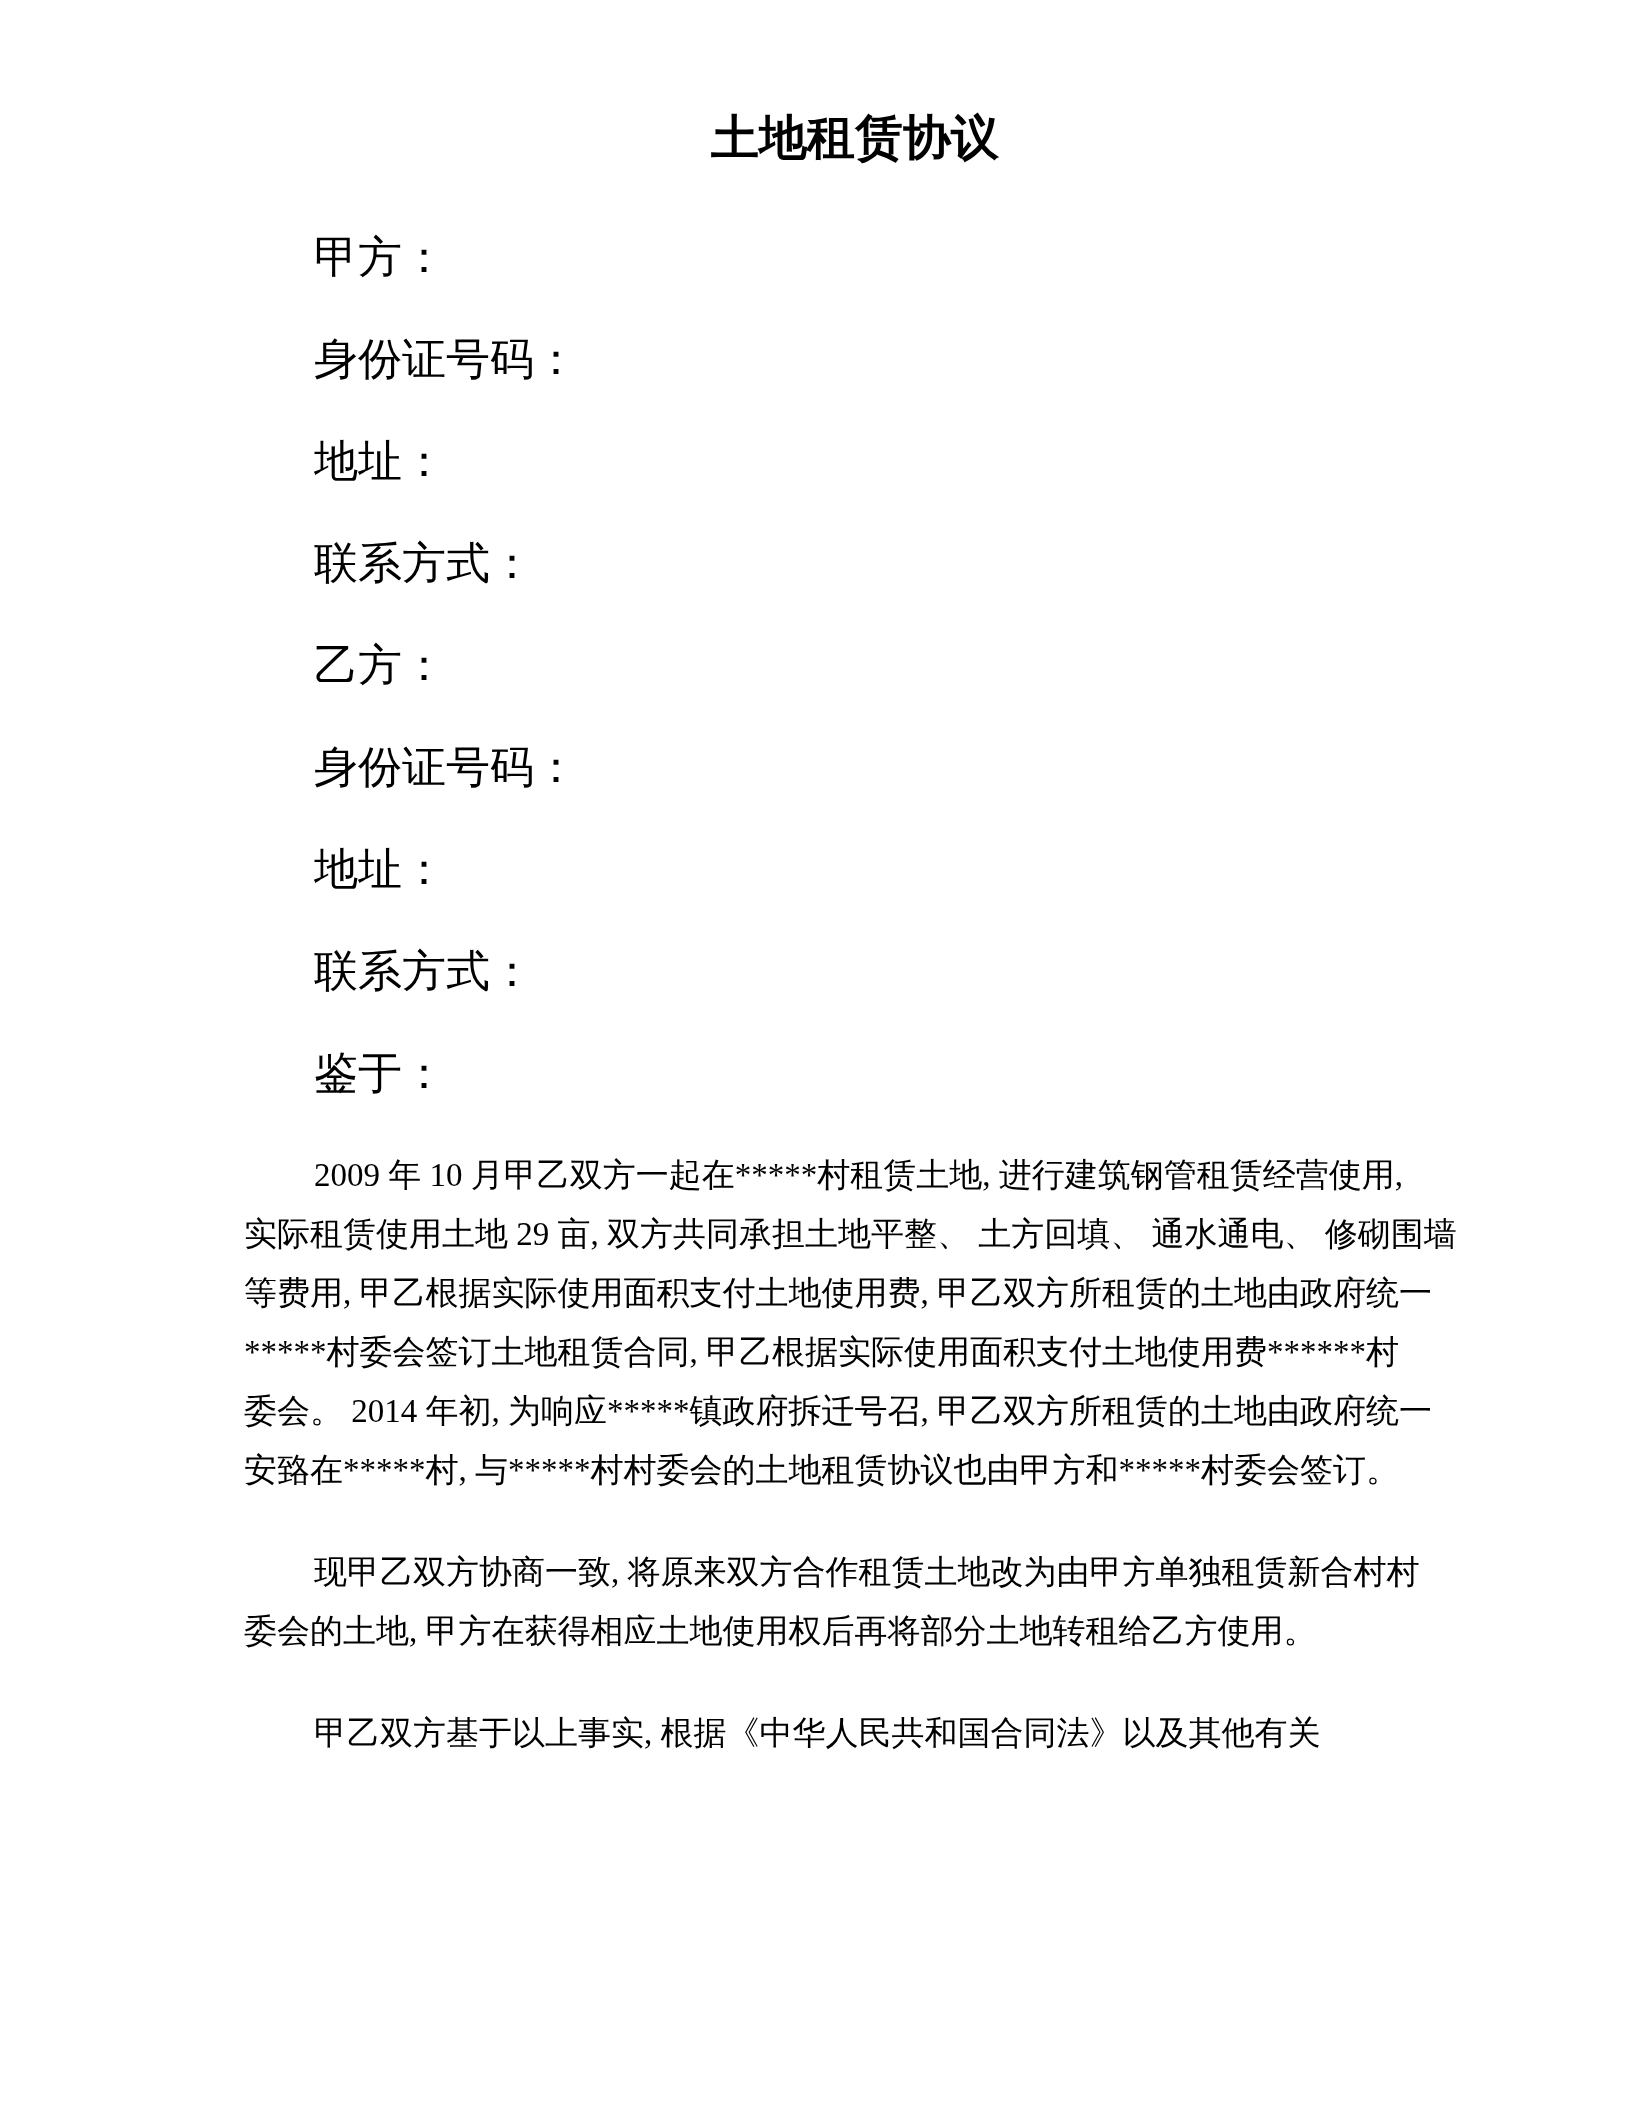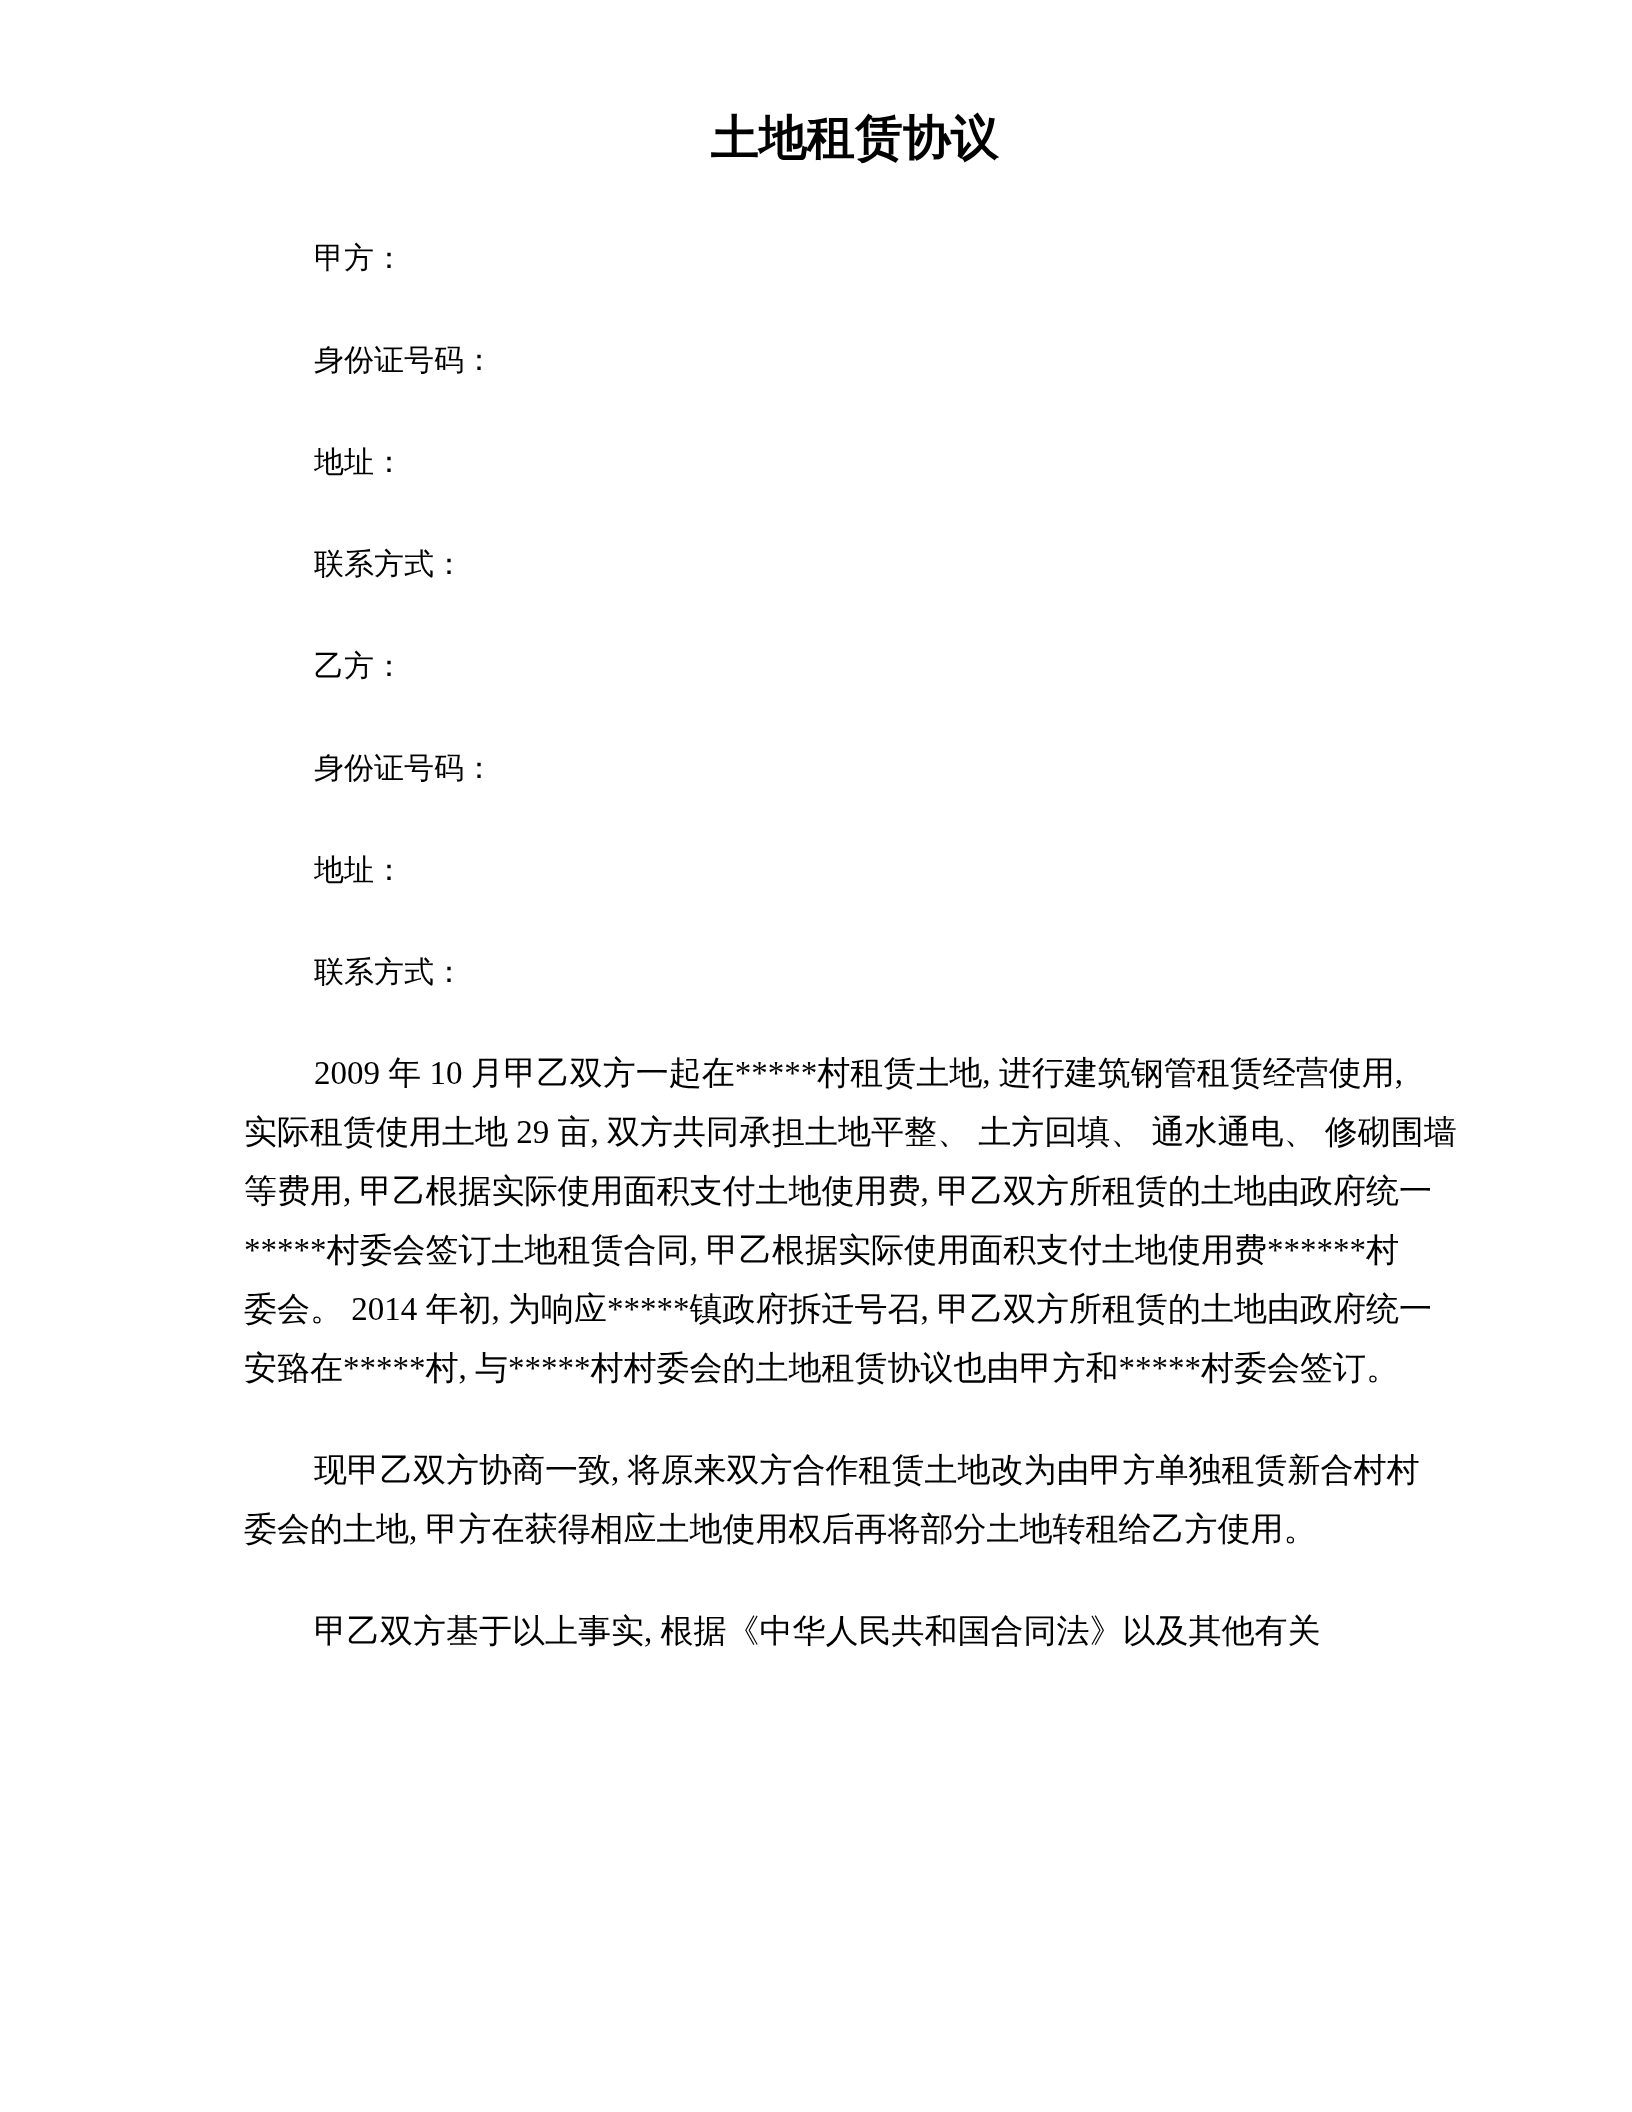--- a/index.html
+++ b/index.html
@@ -26,21 +26,21 @@
     text-align: center;
     position: relative;
     left: 33px;
     font-size: 48px;
     font-weight: bold;
     line-height: 92px;
     margin: 0 0 44px 0;
     white-space: pre;
   }
   .field-line {
-    font-size: 30px;
+    font-size: 44px;
     line-height: 59px;
     height: 59px;
     margin: 0 0 43px 0;
     text-indent: 70px;
     white-space: pre;
   }
   .para {
     margin: 0 0 43px 0;
   }
   .t-line {
@@ -70,20 +70,21 @@
   <div class="field-line">联系方式：</div>
 
   <div class="field-line">乙方：</div>
 
   <div class="field-line">身份证号码：</div>
 
   <div class="field-line">地址：</div>
 
   <div class="field-line">联系方式：</div>
 
+  <div class="field-line">鉴于：</div>
 
   <div class="para">
     <div class="t-line indent">2009 年 10 月甲乙双方一起在*****村租赁土地, 进行建筑钢管租赁经营使用,</div>
     <div class="t-line">实际租赁使用土地 29 亩, 双方共同承担土地平整、 土方回填、 通水通电、 修砌围墙</div>
     <div class="t-line">等费用, 甲乙根据实际使用面积支付土地使用费, 甲乙双方所租赁的土地由政府统一</div>
     <div class="t-line">*****村委会签订土地租赁合同, 甲乙根据实际使用面积支付土地使用费******村</div>
     <div class="t-line">委会。 2014 年初, 为响应*****镇政府拆迁号召, 甲乙双方所租赁的土地由政府统一</div>
     <div class="t-line">安臵在*****村, 与*****村村委会的土地租赁协议也由甲方和*****村委会签订。</div>
   </div>
 

